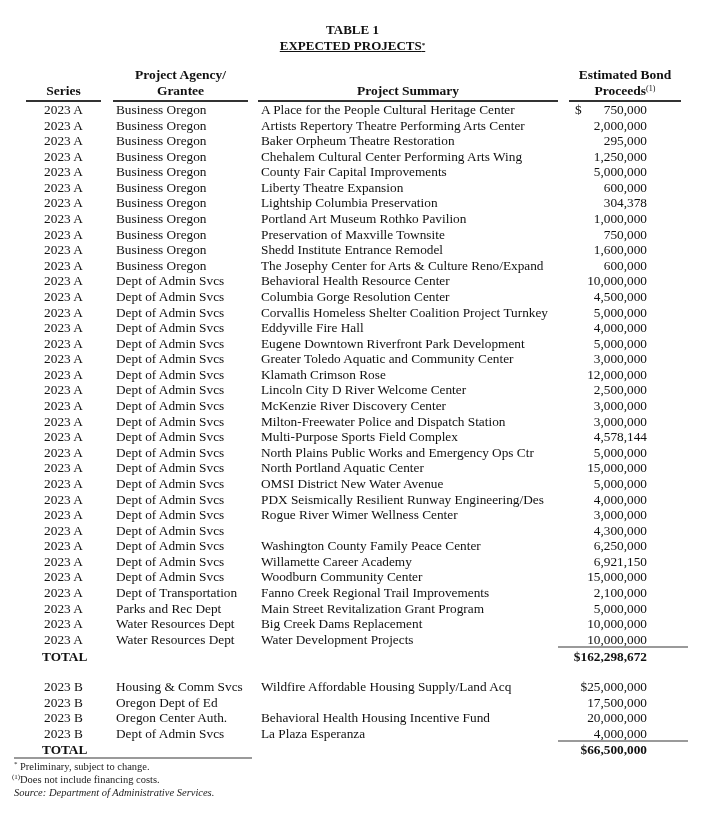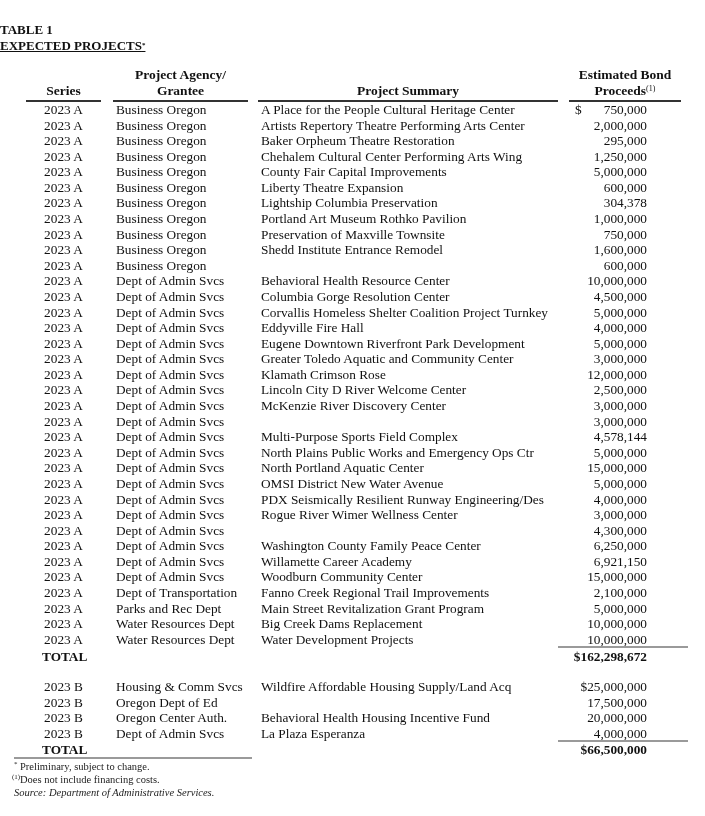--- a/index.html
+++ b/index.html
@@ -2,21 +2,21 @@
 <html><head>
   <meta charset="utf-8">
   <style>
     html, body { margin: 0; padding: 0; background: #ffffff; }
     body {
       width: 705px; height: 816px; position: relative; overflow: hidden;
       font-family: "Liberation Serif", "DejaVu Serif", serif;
       color: #111111;
     }
     .title {
-      position: absolute; left: 0; width: 705px; text-align: left;
+      position: absolute; left: 0; width: 705px; text-align: center;
       font-weight: bold; font-size: 13px; line-height: 16px;
     }
     .title sup { font-size: 7px; vertical-align: top; position: relative; top: -1px; }
     .hdr {
       position: absolute; font-weight: bold; font-size: 13.5px; line-height: 16px;
       text-align: center;
     }
     .hdr sup { font-weight: normal; font-size: 8px; vertical-align: top; position: relative; top: -2px; }
     .rule { position: absolute; height: 1.5px; background: #333; }
     .rule.grey { background: #9a9a9a; height: 1.5px; }
@@ -137,20 +137,21 @@
       <div class="row" style="top: 242.22px;">
         <span class="c-series">2023 A</span>
         <span class="c-agency">Business Oregon</span>
         <span class="c-summary">Shedd Institute Entrance Remodel</span>
         <span class="c-dollar"></span>
         <span class="c-amount">1,600,000</span>
       </div>
       <div class="row" style="top: 257.8px;">
         <span class="c-series">2023 A</span>
         <span class="c-agency">Business Oregon</span>
+        <span class="c-summary">The Josephy Center for Arts &amp; Culture Reno/Expand</span>
         <span class="c-dollar"></span>
         <span class="c-amount">600,000</span>
       </div>
       <div class="row" style="top: 273.38px;">
         <span class="c-series">2023 A</span>
         <span class="c-agency">Dept of Admin Svcs</span>
         <span class="c-summary">Behavioral Health Resource Center</span>
         <span class="c-dollar"></span>
         <span class="c-amount">10,000,000</span>
       </div>
@@ -206,20 +207,21 @@
       <div class="row" style="top: 398.02px;">
         <span class="c-series">2023 A</span>
         <span class="c-agency">Dept of Admin Svcs</span>
         <span class="c-summary">McKenzie River Discovery Center</span>
         <span class="c-dollar"></span>
         <span class="c-amount">3,000,000</span>
       </div>
       <div class="row" style="top: 413.6px;">
         <span class="c-series">2023 A</span>
         <span class="c-agency">Dept of Admin Svcs</span>
+        <span class="c-summary">Milton-Freewater Police and Dispatch Station</span>
         <span class="c-dollar"></span>
         <span class="c-amount">3,000,000</span>
       </div>
       <div class="row" style="top: 429.18px;">
         <span class="c-series">2023 A</span>
         <span class="c-agency">Dept of Admin Svcs</span>
         <span class="c-summary">Multi-Purpose Sports Field Complex</span>
         <span class="c-dollar"></span>
         <span class="c-amount">4,578,144</span>
       </div>

